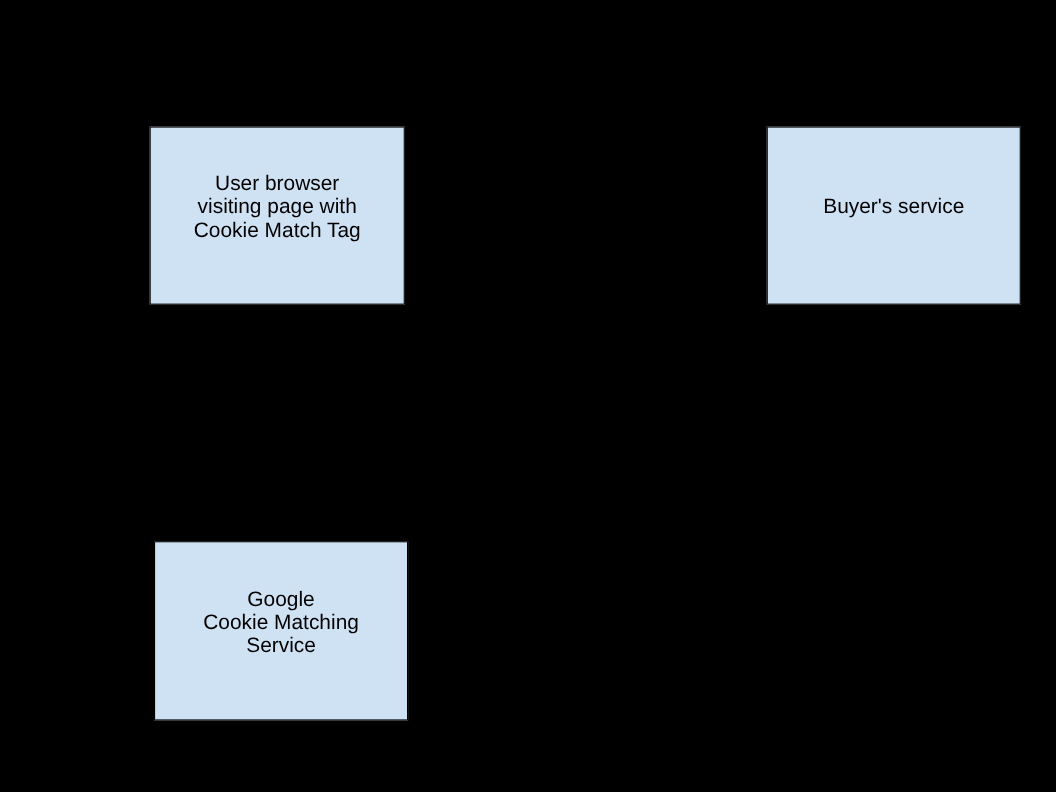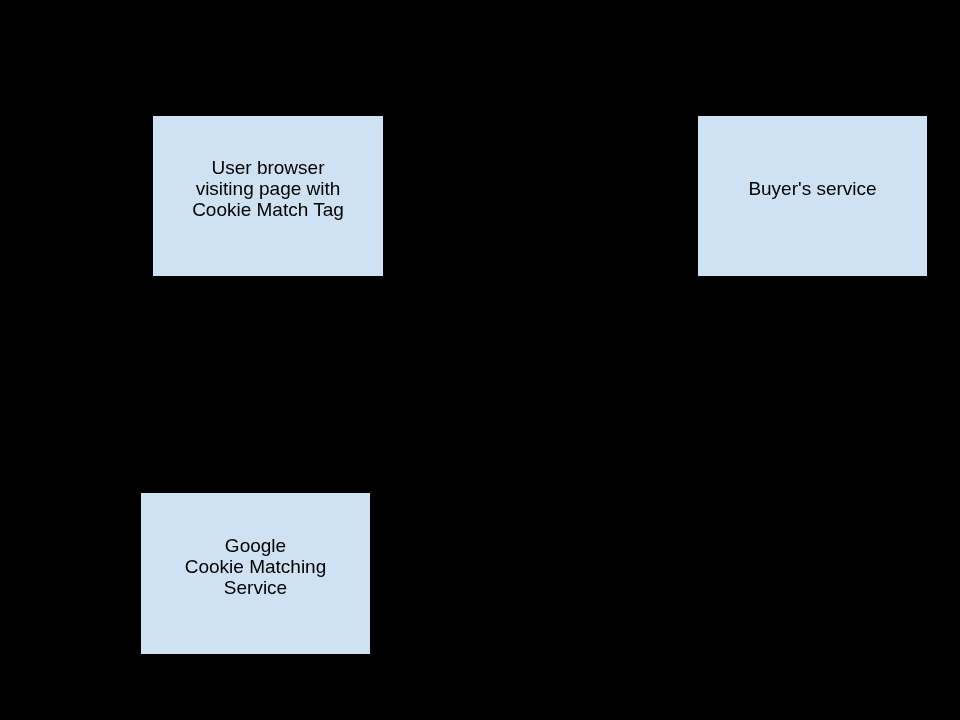--- a/index.html
+++ b/index.html
@@ -27,21 +27,21 @@
     padding-bottom: 15px;
   }
   .node-label {
     color: #000000;
     font-size: 19px;
     line-height: 21px;
     text-align: center;
     white-space: pre-line;
   }
   .node-user-browser {
-    left: 152px;
+    left: 136px;
     top: 115px;
     width: 232px;
     height: 162px;
   }
   .node-buyers-service {
     left: 697px;
     top: 115px;
     width: 231px;
     height: 162px;
   }

